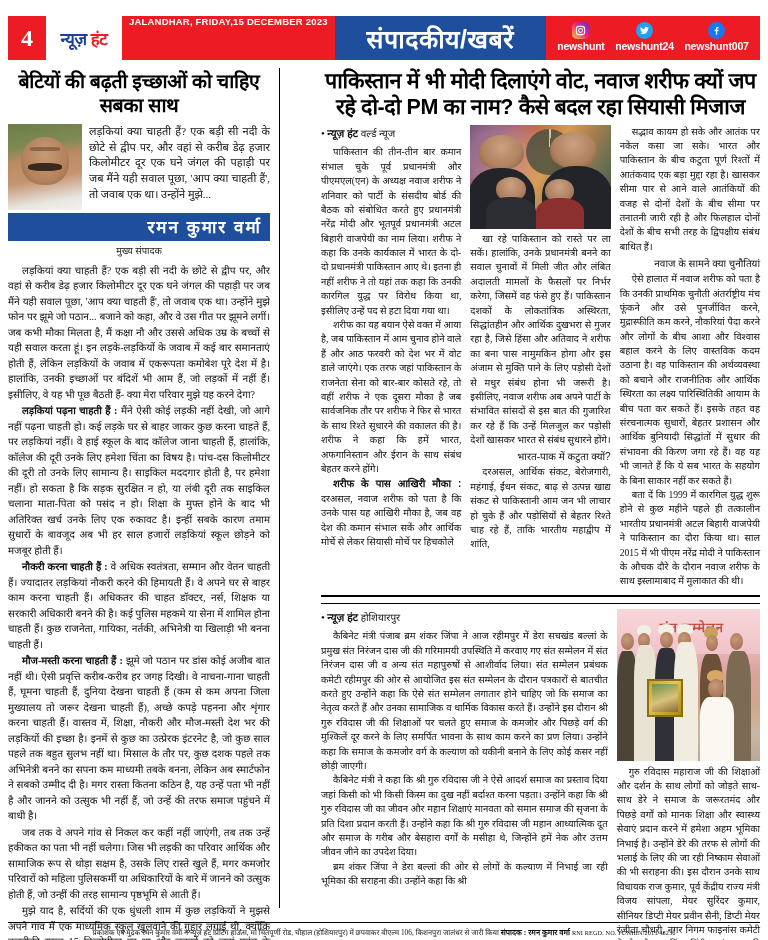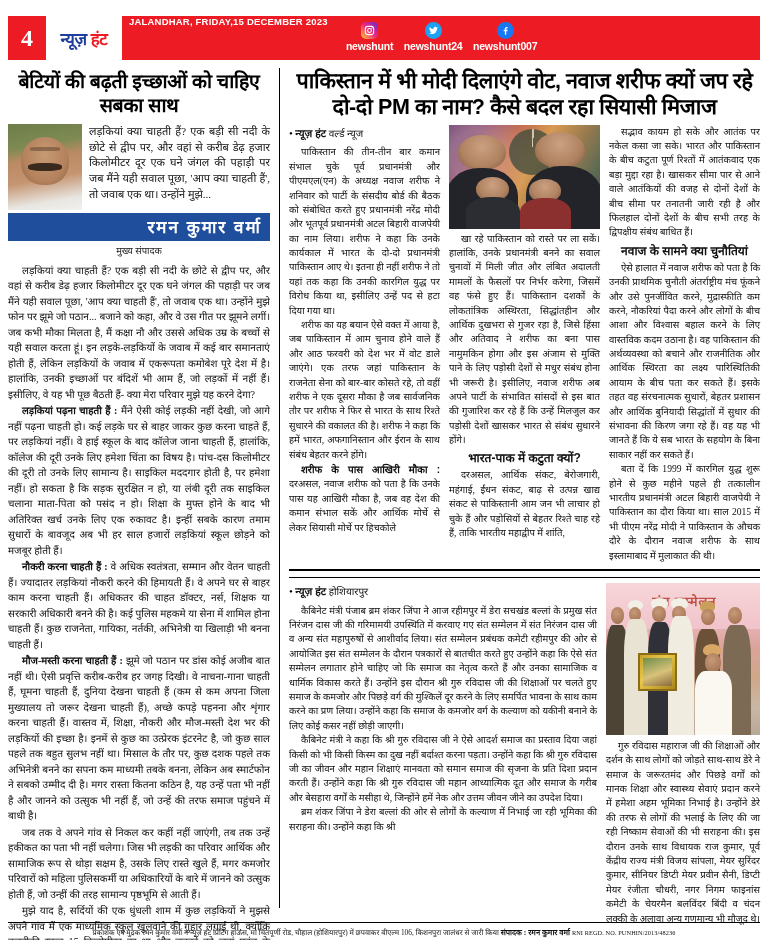--- a/index.html
+++ b/index.html
@@ -118,20 +118,21 @@
     font-weight: bold;
     font-size: 10.5px;
     letter-spacing: -0.2px;
   }
 
   
   .content {
     display: flex;
     margin: 8px 8px 0 8px;
     height: 840px;
+    gap: 32px;
   }
   .col-left {
     width: 272px;
     padding-right: 9px;
     border-right: 1.2px solid #000;
   }
   .col-main {
     flex: 1;
     padding-left: 9px;
   }
@@ -256,23 +257,23 @@
   }
   .cols3 > .c p { text-indent: 12px; margin-bottom: 0; }
   .sh {
     font-family: "Liberation Sans", sans-serif;
     font-weight: bold;
     font-size: 10px;
     display: inline;
   }
   .sh-center {
     font-family: "Liberation Sans", sans-serif;
-    font-weight: bold;
-    font-size: 12px;
-    text-align: center;
+    font-weight: normal;
+    font-size: 10px;
+    text-align: right;
     display: block;
     margin: 2px 0 1px 0;
     text-indent: 0;
   }
 
   
   .photo-pak {
     width: 100%;
     height: 104px;
     background:
@@ -360,20 +361,21 @@
 
   <div class="masthead">
     <div class="mh-pageno">4</div>
     <div class="mh-logo">
       <span class="mh-logo-txt"><span>न्यूज़</span> <span class="red">हंट</span></span>
     </div>
     <div class="mh-date">
       <span>JALANDHAR, FRIDAY,</span>
       <span>15 DECEMBER 2023</span>
     </div>
+    <div class="mh-section">संपादकीय/खबरें</div>
     <div class="mh-social">
       <div class="soc">
         <span class="soc-ico ig">
           <svg width="11" height="11" viewBox="0 0 24 24" fill="none" stroke="#fff" stroke-width="2.2">
             <rect x="3" y="3" width="18" height="18" rx="5"></rect>
               <circle cx="12" cy="12" r="4.2"></circle>
               <circle cx="17.4" cy="6.6" r="1.2" fill="#fff" stroke="none"></circle>
           </svg>
         </span>
         <span class="soc-lbl">newshunt</span>

